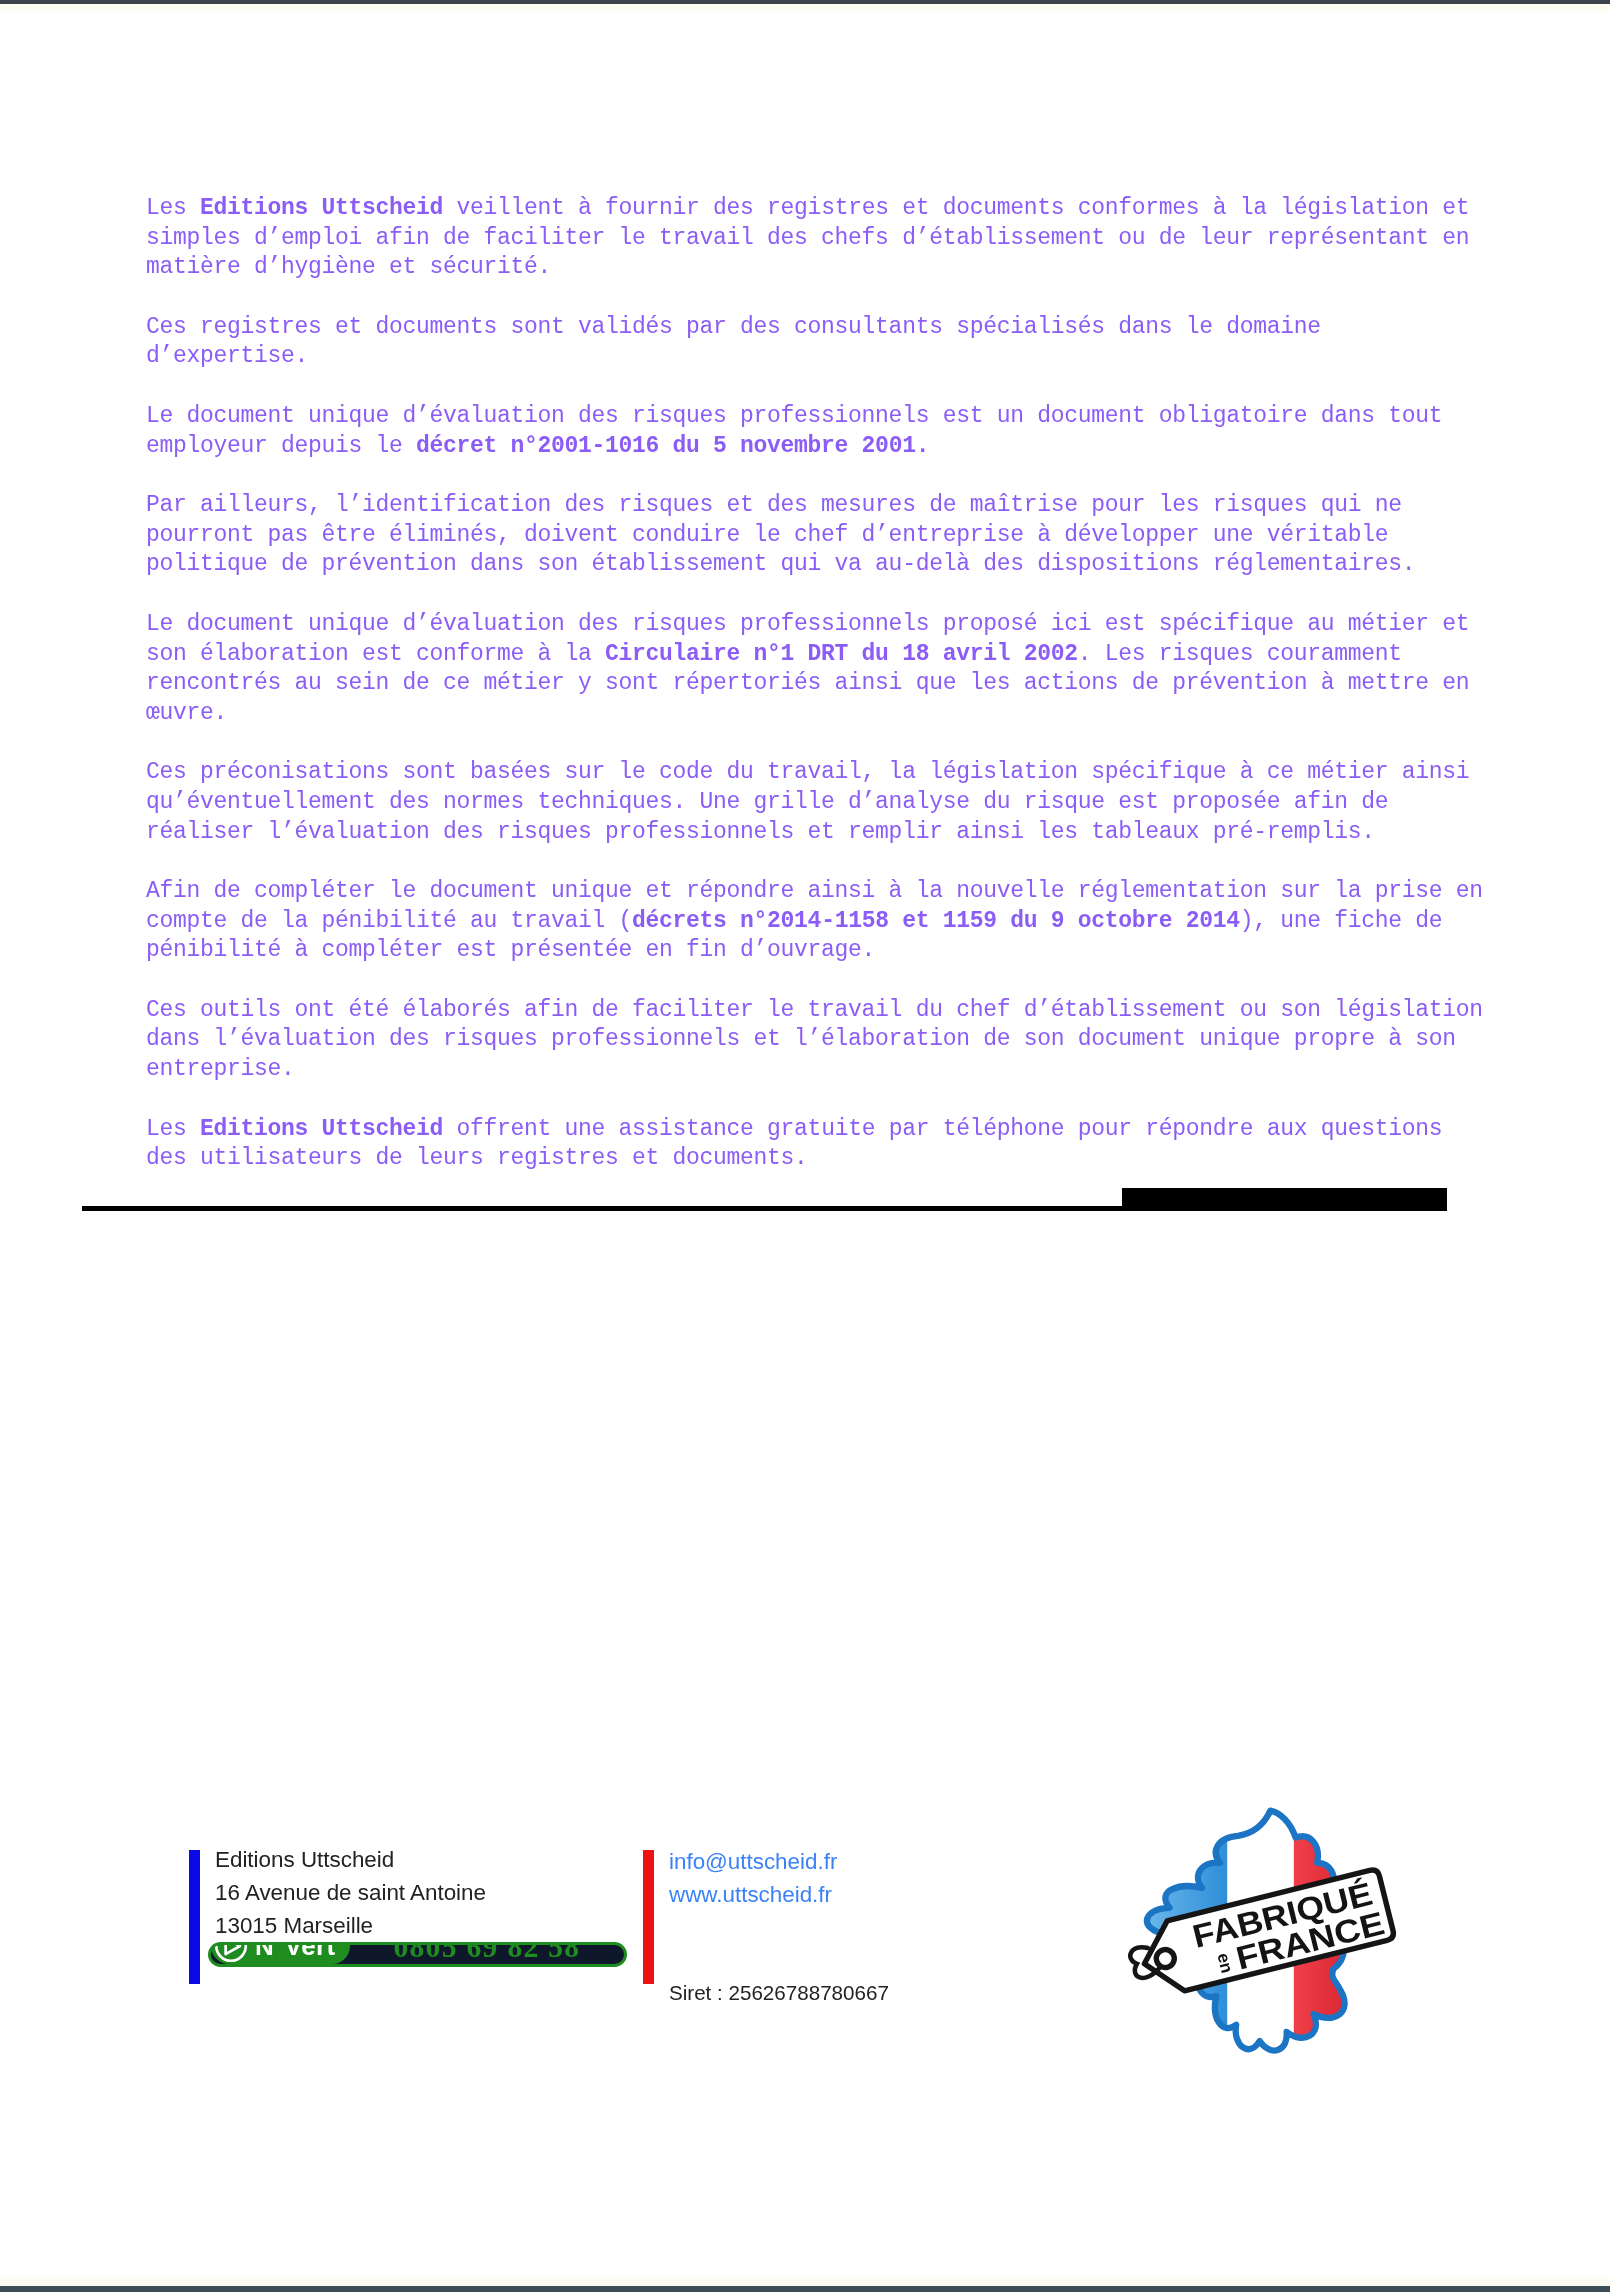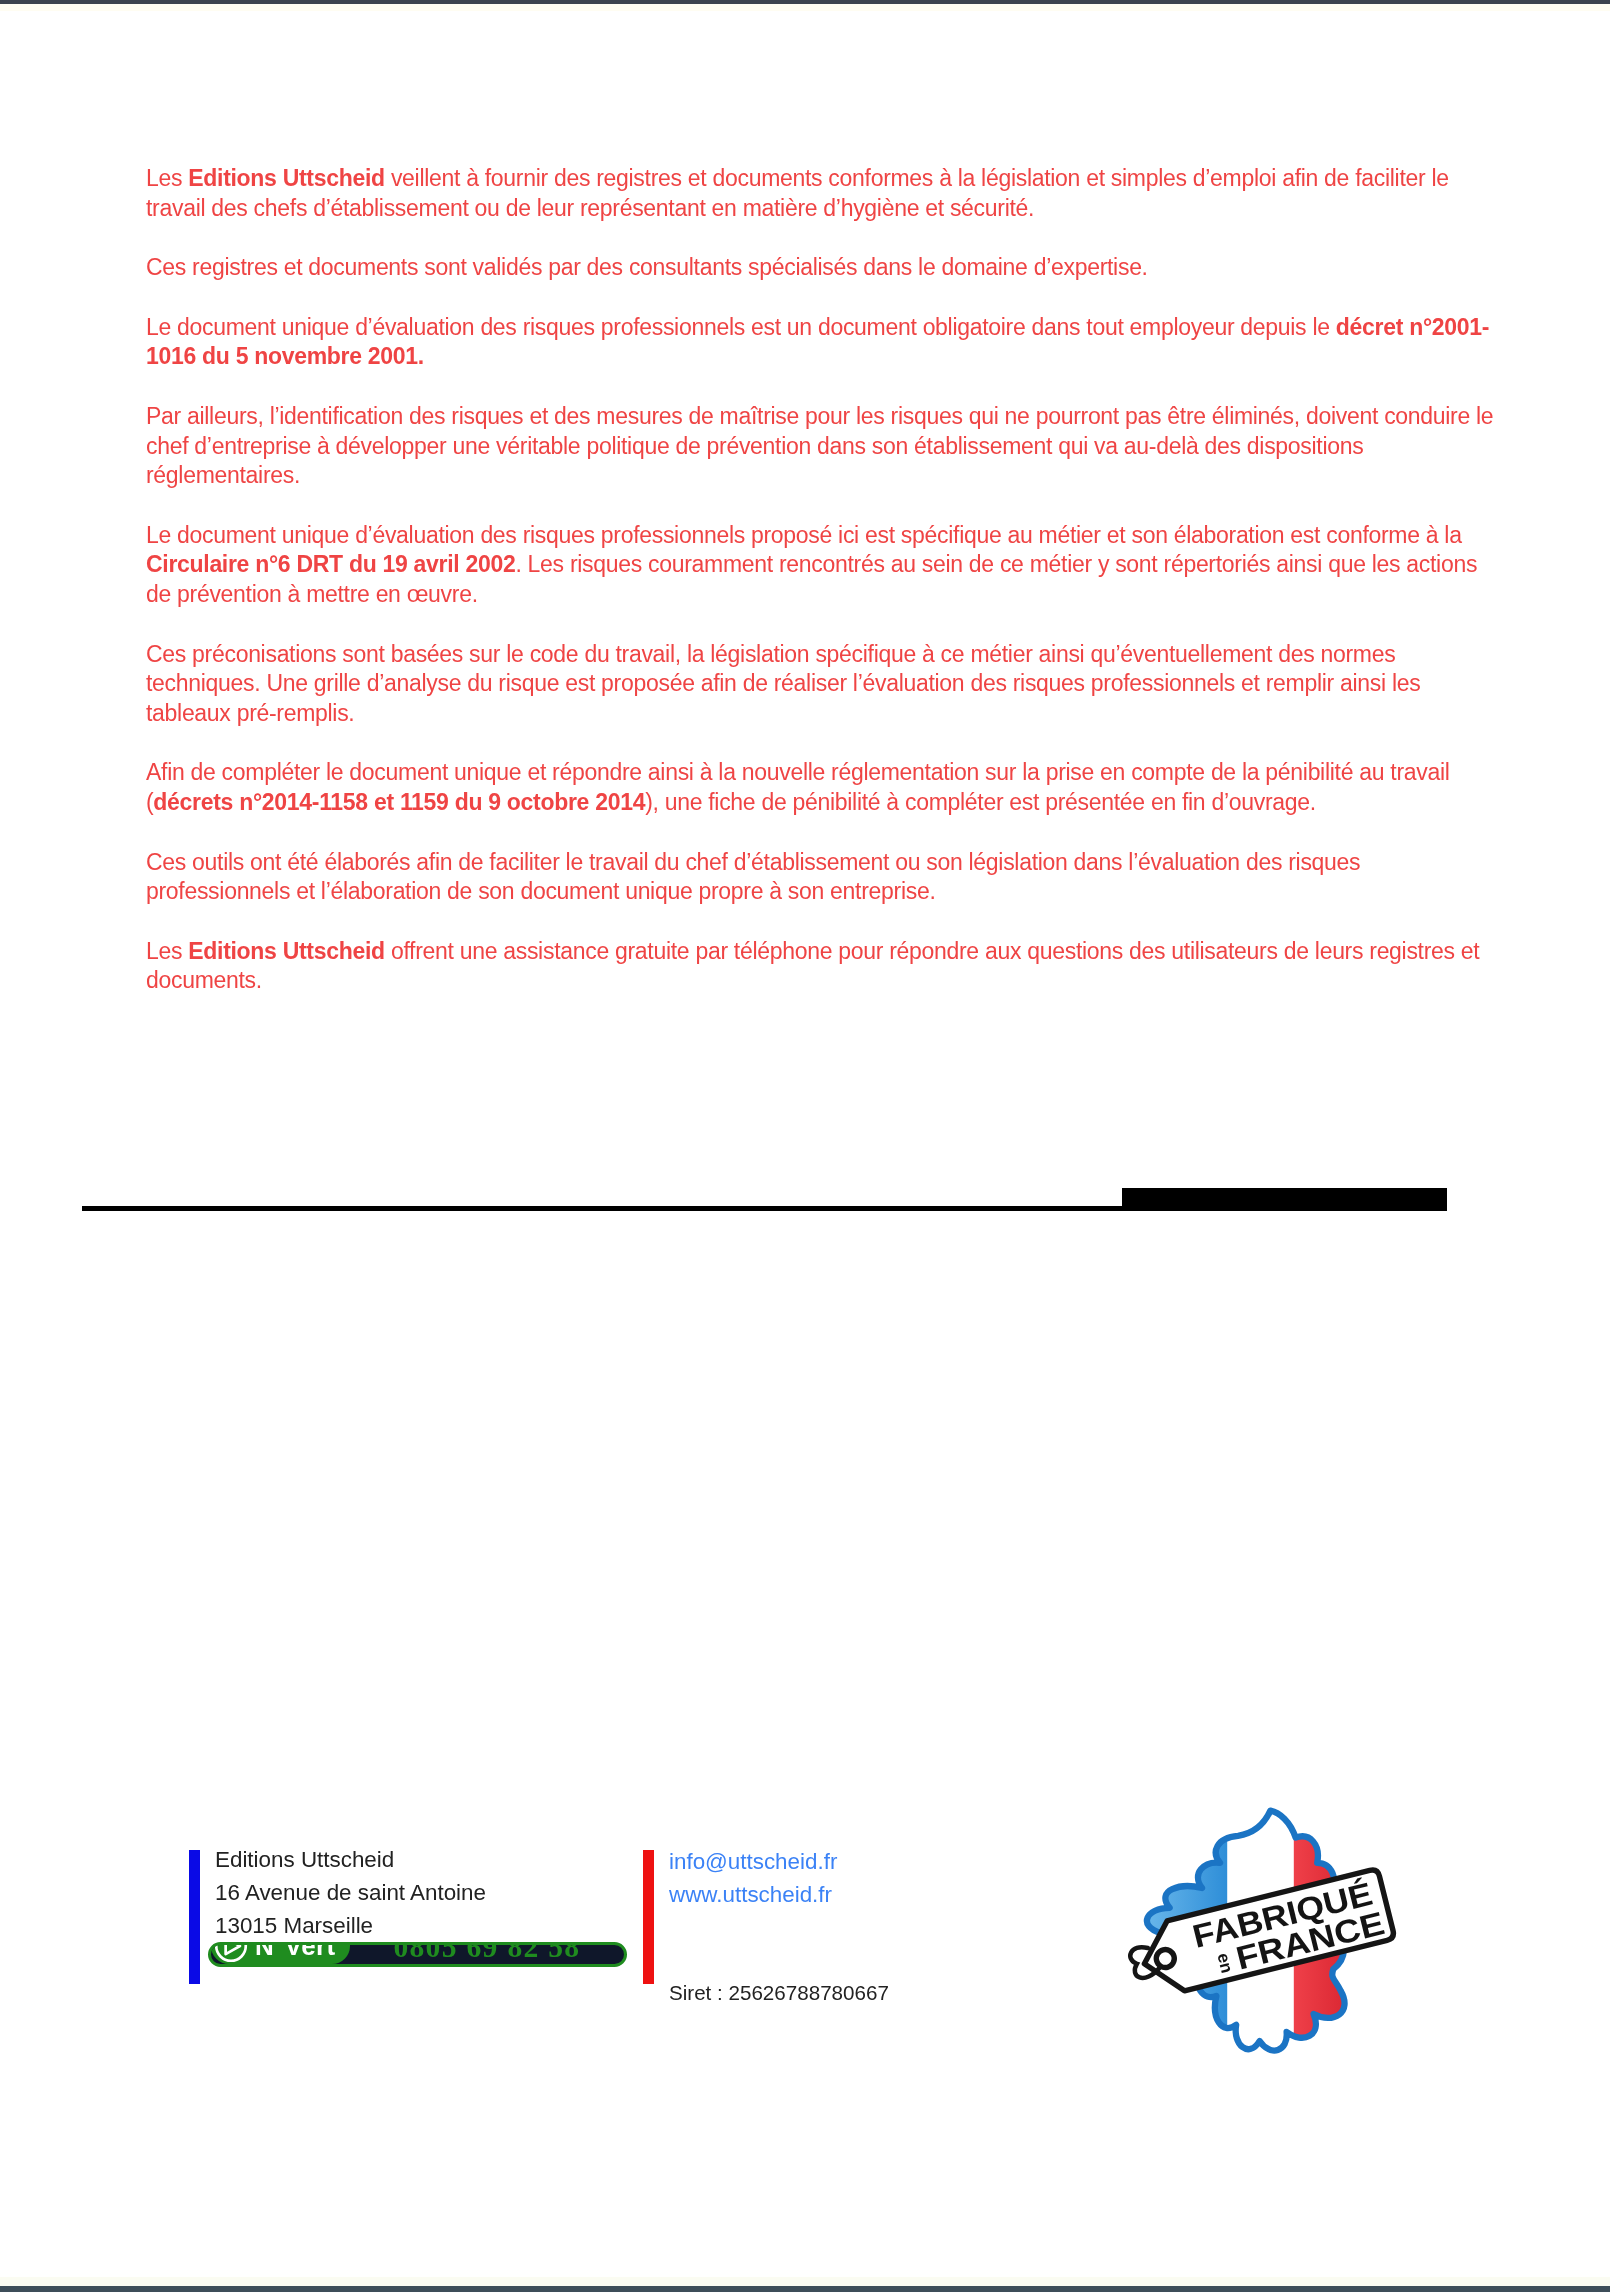--- a/index.html
+++ b/index.html
@@ -8,22 +8,22 @@
     font-family:"Liberation Sans",sans-serif;overflow:hidden;
   }
   .page{position:absolute;inset:0;background:#ffffff;}
   
   .edge-top{position:absolute;top:0;left:0;width:1610px;height:3.6px;background:#3c434e;}
   .edge-top-cream{position:absolute;top:3.6px;left:0;width:1610px;height:7.2px;background:#fffdf2;}
   .edge-bottom-cream{position:absolute;top:2277px;left:0;width:1610px;height:9px;background:#fbfcf2;}
   .edge-bottom{position:absolute;top:2286px;left:0;width:1610px;height:7.2px;background:#3d4e59;}
   
   .content{
-    position:absolute;left:146px;top:164px;width:1348px;
-    color:#ef4444;font-size:23px;line-height:29.6px;letter-spacing:-0.3px;
+    position:absolute;left:146px;top:194px;width:1348px;
+    color:#8b5cf6;font-size:23px;line-height:29.6px;letter-spacing:-0.3px;font-family:Liberation Mono, monospace;
   }
   .content p{margin:0 0 30px 0;}
   .content .b{font-weight:bold;}
   
   .divider-line{position:absolute;left:82px;top:1206px;width:1365px;height:4.5px;background:#000;}
   .divider-bar{position:absolute;left:1122px;top:1188px;width:325px;height:22.4px;background:#000;}
   
   .bar-blue{position:absolute;left:189px;top:1850px;width:10.7px;height:134px;background:#0a0ae6;}
   .bar-red{position:absolute;left:643px;top:1850px;width:10.7px;height:134px;background:#ee1111;}
   .address{position:absolute;left:215px;top:1843px;font-size:22.4px;line-height:33px;color:#222;}
@@ -52,21 +52,21 @@
 <div class="page">
 
   <div class="edge-top"></div>
   <div class="edge-top-cream"></div>
 
   <main class="content">
     <p><span>Les </span><span class="b">Editions Uttscheid</span><span> veillent à fournir des registres et documents conformes à la législation et simples d’emploi afin de faciliter le travail des chefs d’établissement ou de leur représentant en matière d’hygiène et sécurité.</span></p>
     <p><span>Ces registres et documents sont validés par des consultants spécialisés dans le domaine d’expertise.</span></p>
     <p><span>Le document unique d’évaluation des risques professionnels est un document obligatoire dans tout employeur depuis le </span><span class="b">décret n°2001-1016 du 5 novembre 2001.</span></p>
     <p><span>Par ailleurs, l’identification des risques et des mesures de maîtrise pour les risques qui ne pourront pas être éliminés, doivent conduire le chef d’entreprise à développer une véritable politique de prévention dans son établissement qui va au-delà des dispositions réglementaires.</span></p>
-    <p><span>Le document unique d’évaluation des risques professionnels proposé ici est spécifique au métier et son élaboration est conforme à la </span><span class="b">Circulaire n°6 DRT du 19 avril 2002</span><span>. Les risques couramment rencontrés au sein de ce métier y sont répertoriés ainsi que les actions de prévention  à mettre en œuvre.</span></p>
+    <p><span>Le document unique d’évaluation des risques professionnels proposé ici est spécifique au métier et son élaboration est conforme à la </span><span class="b">Circulaire n°1 DRT du 18 avril 2002</span><span>. Les risques couramment rencontrés au sein de ce métier y sont répertoriés ainsi que les actions de prévention  à mettre en œuvre.</span></p>
     <p><span>Ces préconisations sont basées sur le code du travail, la législation spécifique à ce métier ainsi qu’éventuellement des normes techniques. Une grille d’analyse du risque est proposée afin de réaliser l’évaluation des risques professionnels et remplir ainsi les tableaux pré-remplis.</span></p>
     <p><span>Afin de compléter le document unique et répondre ainsi à la nouvelle réglementation  sur la prise en compte de la pénibilité au travail (</span><span class="b">décrets n°2014-1158 et 1159 du 9 octobre 2014</span><span>), une fiche de pénibilité à compléter est présentée en fin d’ouvrage.</span></p>
     <p><span>Ces outils ont été élaborés afin de faciliter le travail du chef d’établissement ou son législation dans l’évaluation des risques professionnels et l’élaboration de son document unique propre à son entreprise.</span></p>
     <p><span>Les </span><span class="b">Editions Uttscheid</span><span> offrent une assistance gratuite par téléphone pour répondre aux questions des utilisateurs de leurs registres et documents.</span></p>
   </main>
 
   <div class="divider-line"></div>
   <div class="divider-bar"></div>
 
   <footer>

